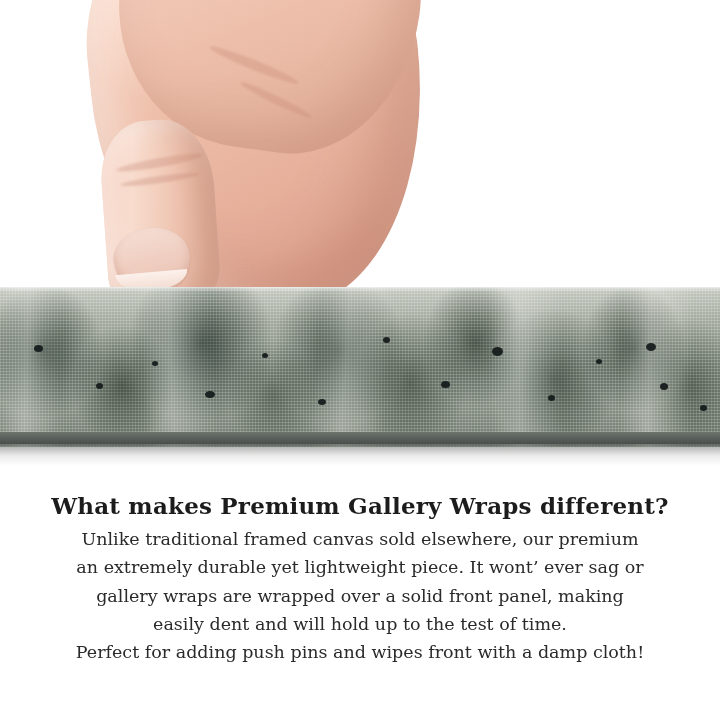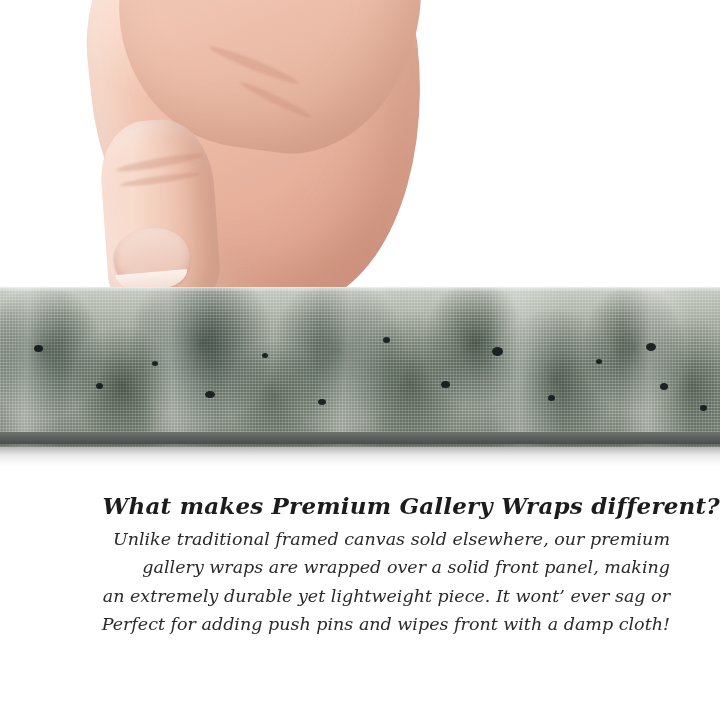--- a/index.html
+++ b/index.html
@@ -186,24 +186,23 @@
     height: 5px;
     background: linear-gradient(180deg, rgba(255,255,255,0.55), rgba(255,255,255,0));
   }
 
   
   .caption {
     position: absolute;
     left: 0;
     top: 492px;
     width: 720px;
-    text-align: right;
+    text-align: center;
     color: #222222;
     font-family: "DejaVu Serif", serif;
-    font-style: italic;
   }
   .caption-title {
     font-size: 23px;
     font-weight: 700;
     letter-spacing: 0.2px;
     margin: 0 0 6px 0;
     color: #1c1c1c;
   }
   .caption-body {
     font-size: 17.5px;
@@ -250,19 +249,20 @@
     <div class="speck" style="left:700px; top:118px; width:7px;  height:6px;"></div>
   </div>
   <div class="band-top-highlight"></div>
   <div class="band-lip"></div>
   <div class="band-shadow"></div>
 
   <div class="caption">
     <div class="caption-title">What makes Premium Gallery Wraps different?</div>
     <div class="caption-body">
       <span class="ln">Unlike traditional framed canvas sold elsewhere, our premium</span>
+      <span class="ln">an extremely durable yet lightweight piece. It wont’ ever sag or</span>
       <span class="ln">gallery wraps are wrapped over a solid front panel, making</span>
-      <span class="ln">an extremely durable yet lightweight piece. It wont’ ever sag or</span>
+      <span class="ln">easily dent and will hold up to the test of time.</span>
       <span class="ln">Perfect for adding push pins and wipes front with a damp cloth!</span>
     </div>
   </div>
 
 </div>
 
 </body></html>

